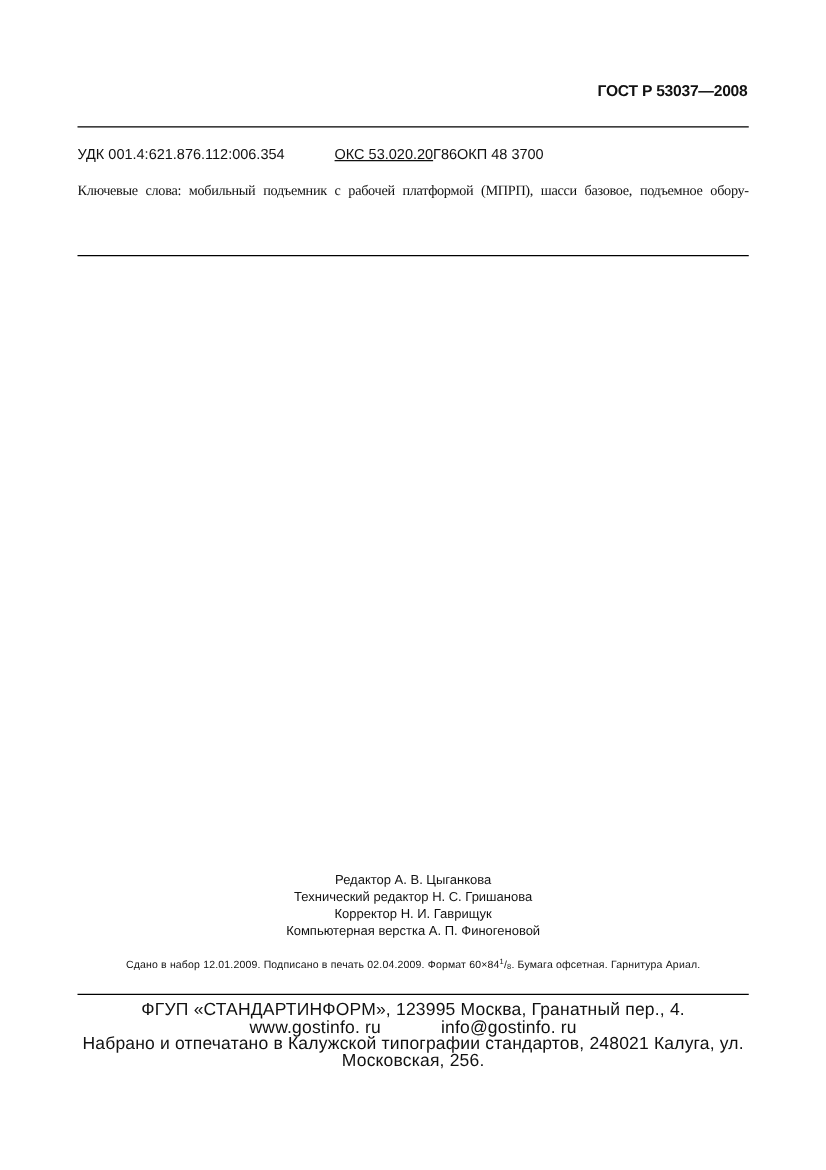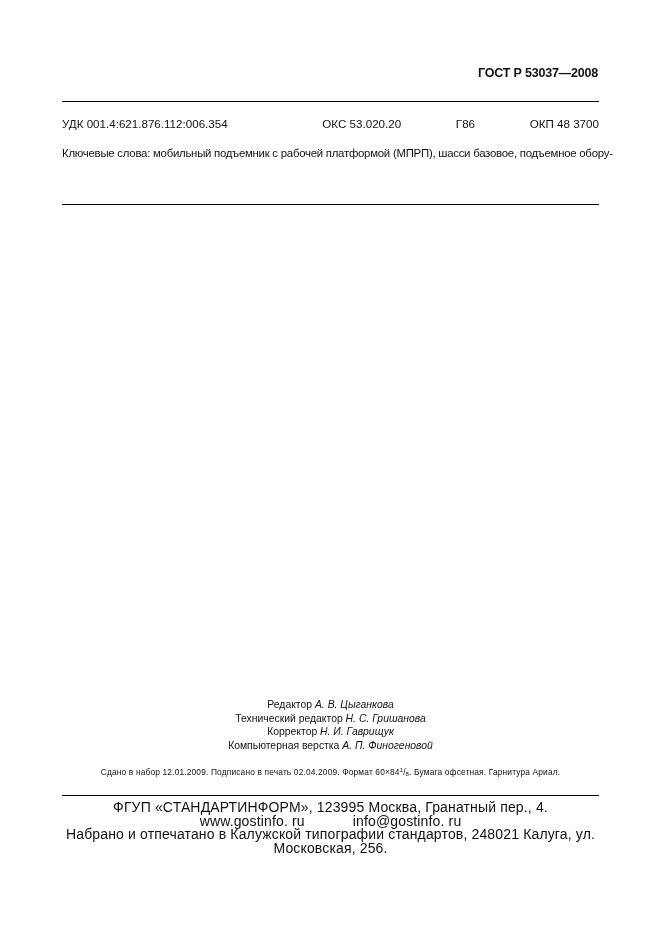--- a/index.html
+++ b/index.html
@@ -28,48 +28,48 @@
       width: 537px;
       height: 0;
       border-top: 1.6px solid #000;
     }
     .class-row {
       left: 62px;
       top: 117px;
       width: 537px;
       font-size: 11.6px;
       display: flex;
-      justify-content: space-between;
       white-space: nowrap;
     }
     .class-row span { display: inline-block; }
     .keywords {
       left: 62px;
       top: 146px;
       width: 537px;
       font-size: 11.4px;
       line-height: 14.6px;
       text-align: justify;
       letter-spacing: -0.25px;
     }
     .kw-line {
       display: block;
       white-space: nowrap;
       text-align-last: justify;
+      font-family: Liberation Serif, serif;
     }
     .kw-line.last { text-align-last: left; }
     .credits {
       left: 62px;
       top: 698px;
       width: 537px;
       font-size: 10.4px;
       line-height: 13.6px;
       text-align: center;
     }
-    .credits .name { font-style: italic; }
+    .credits .name { }
     .pubinfo {
       left: 62px;
       top: 764px;
       width: 537px;
       font-size: 8.4px;
       line-height: 13px;
       text-align: center;
       letter-spacing: 0.15px;
     }
     .publisher {
@@ -88,21 +88,21 @@
   </style>
 </head>
 <body>
 
 <div class="abs doc-code">ГОСТ Р 53037—2008</div>
 
 <div class="abs rule" style="top:101px;"></div>
 
 <div class="abs class-row">
   <span>УДК 001.4:621.876.112:006.354</span>
-  <span style="margin-left:40px;">ОКС 53.020.20</span>
+  <span style="margin-left:40px;text-decoration:underline;">ОКС 53.020.20</span>
   <span style="">Г86</span>
   <span>ОКП 48 3700</span>
 </div>
 
 <div class="abs keywords">
   <span class="kw-line">Ключевые слова: мобильный подъемник с рабочей платформой (МПРП), шасси базовое, подъемное обору-</span>
 </div>
 
 <div class="abs rule" style="top:204px;"></div>
 

